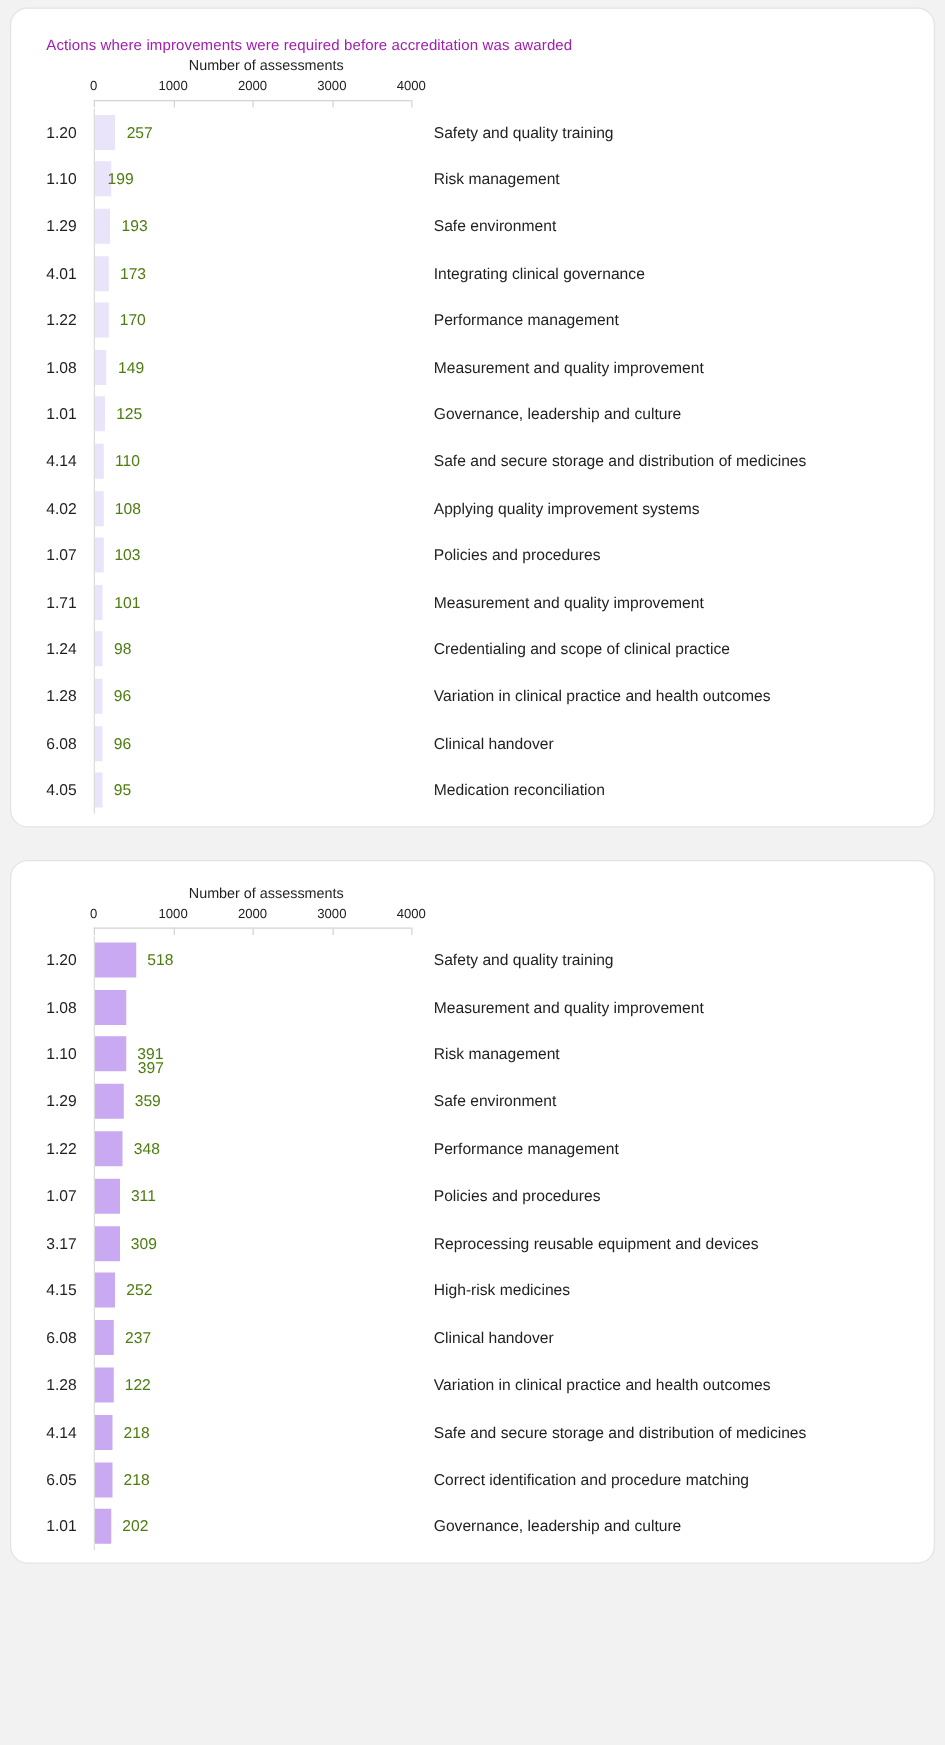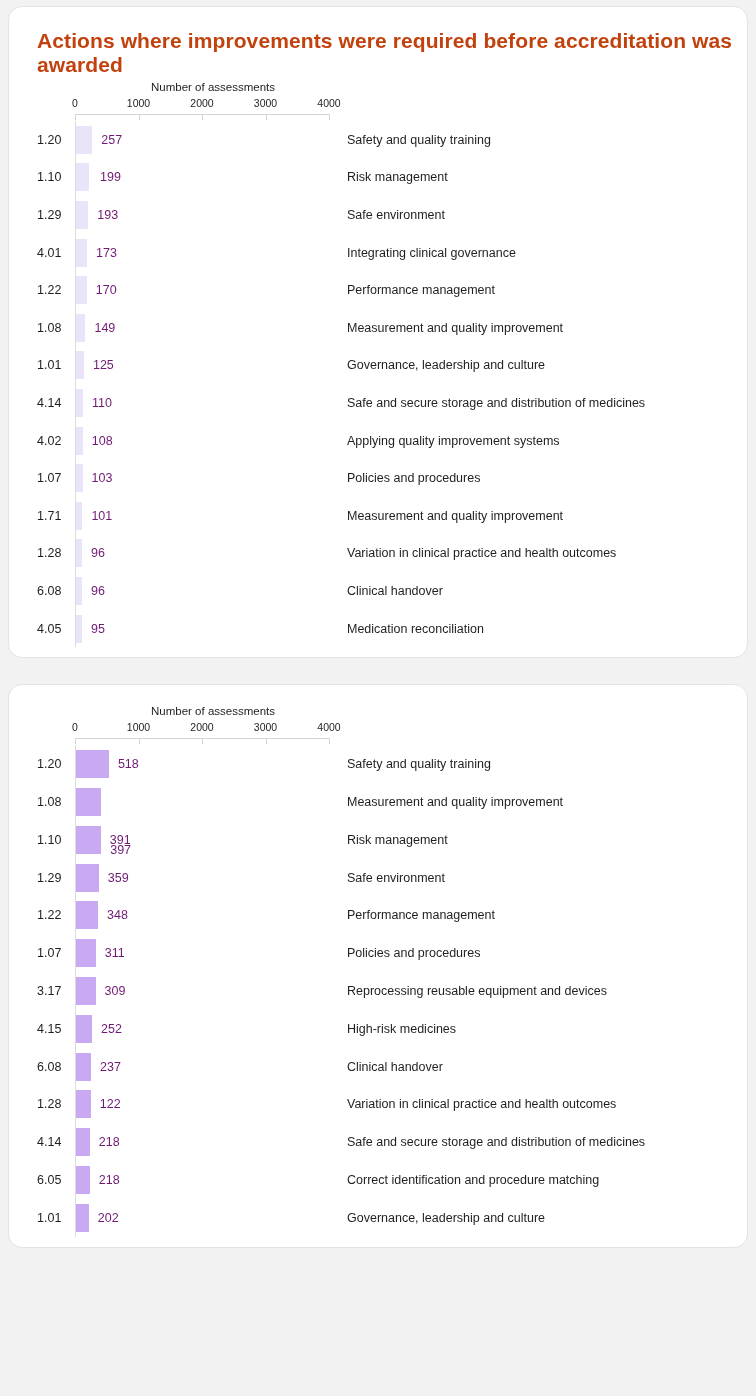--- a/index.html
+++ b/index.html
@@ -25,23 +25,23 @@
   }
   .card {
     background: #ffffff;
     border: 1px solid #e3e3e3;
     border-radius: 14px;
     box-sizing: border-box;
     padding: 16px 14px 10px 14px;
     position: relative;
   }
   .card-title {
-    font-size: 21px;
-    font-weight: 700;
-    color: #c2410c;
+    font-size: 12px;
+    font-weight: 400;
+    color: #a21caf;
     letter-spacing: 0.1px;
     margin: 6px 0 0 14px;
   }
 
   
   .axis-block {
     position: relative;
     margin-left: 14px;
     height: 44px;
   }
@@ -121,21 +121,21 @@
     background: #e9e4fa;
   }
   .chart2 .row .bar {
     background: #c8a9f2;
   }
   .row .value {
     position: absolute;
     top: 50%;
     transform: translateY(-50%);
     font-size: 12.5px;
-    color: #701a75;
+    color: #4d7c0f;
     white-space: nowrap;
   }
   .row .label {
     position: absolute;
     left: 310px;
     top: 50%;
     transform: translateY(-50%);
     font-size: 12.5px;
     color: #1f1f1f;
     white-space: nowrap;
@@ -171,21 +171,21 @@
       <div class="baseline"></div>
     <div class="row">
           <div class="code">1.20</div>
           <div class="bar" style="width: 16.3195px; background: rgb(233, 228, 250);"></div>
           <div class="value" style="left: 64.3195px;">257</div>
           <div class="label">Safety and quality training</div>
         </div>
         <div class="row">
           <div class="code">1.10</div>
           <div class="bar" style="width: 12.6365px; background: rgb(233, 228, 250);"></div>
-          <div class="value" style="left: 63px;">199</div>
+          <div class="value" style="left: 49px;">199</div>
           <div class="label">Risk management</div>
         </div>
         <div class="row">
           <div class="code">1.29</div>
           <div class="bar" style="width: 12.2555px; background: rgb(233, 228, 250);"></div>
           <div class="value" style="left: 60.2555px;">193</div>
           <div class="label">Safe environment</div>
         </div>
         <div class="row">
           <div class="code">4.01</div>
@@ -227,20 +227,26 @@
           <div class="code">1.07</div>
           <div class="bar" style="width: 6.5405px; background: rgb(233, 228, 250);"></div>
           <div class="value" style="left: 54.5405px;">103</div>
           <div class="label">Policies and procedures</div>
         </div>
         <div class="row">
           <div class="code">1.71</div>
           <div class="bar" style="width: 6.4135px; background: rgb(233, 228, 250);"></div>
           <div class="value" style="left: 54.4135px;">101</div>
           <div class="label">Measurement and quality improvement</div>
+        </div>
+        <div class="row">
+          <div class="code">1.24</div>
+          <div class="bar" style="width: 6.223px; background: rgb(233, 228, 250);"></div>
+          <div class="value" style="left: 54.223px;">98</div>
+          <div class="label">Credentialing and scope of clinical practice</div>
         </div>
         <div class="row">
           <div class="code">1.28</div>
           <div class="bar" style="width: 6.096px; background: rgb(233, 228, 250);"></div>
           <div class="value" style="left: 54.096px;">96</div>
           <div class="label">Variation in clinical practice and health outcomes</div>
         </div>
         <div class="row">
           <div class="code">6.08</div>
           <div class="bar" style="width: 6.096px; background: rgb(233, 228, 250);"></div>

